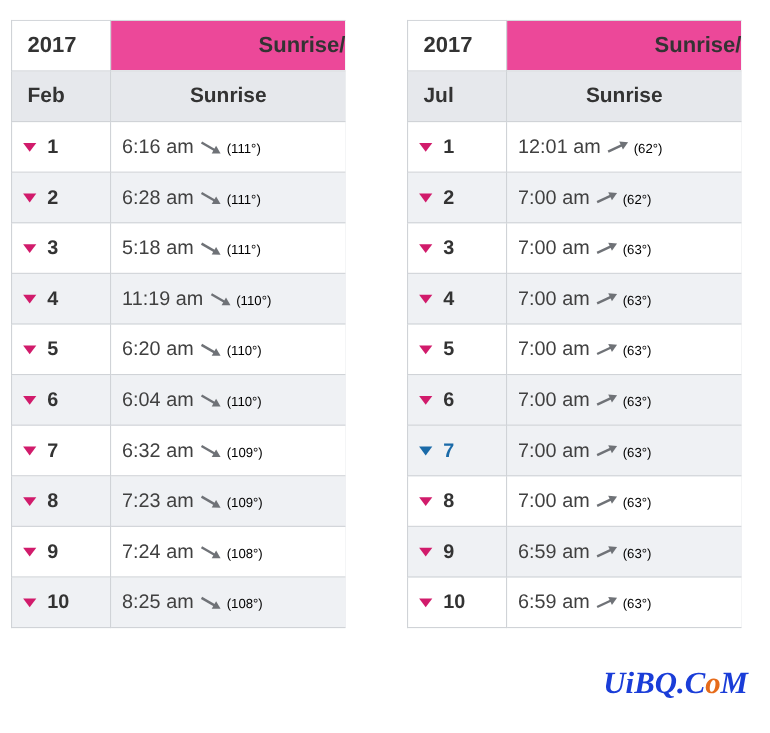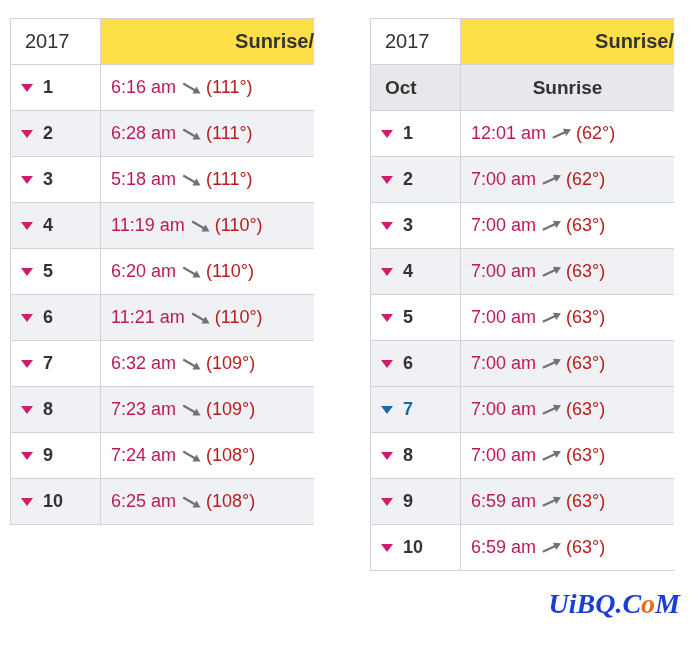--- a/index.html
+++ b/index.html
@@ -2,51 +2,55 @@
 <html><head>
 <meta charset="utf-8">
 <style>
   html,body{margin:0;padding:0;background:#fff;font-family:Arial,Helvetica,sans-serif;font-size:18px;color:#333;}
   .wrap{width:700px;height:666px;position:relative;display:flex;gap:56px;padding:18px 10px;box-sizing:border-box;}
   .panel{flex:0 0 304px;overflow:hidden;}
   table{border-collapse:collapse;width:100%;table-layout:fixed;}
   th,td{border:1px solid #d0d3d7;height:46px;box-sizing:border-box;}
   col.c1{width:90px;}
   col.c2{width:214px;}
-  th.year{background:#fff;font-weight:normal;font-size:20px;text-align:left;padding-left:14px;}
-  th.sunheader{background:#fde047;font-weight:bold;font-size:20px;text-align:right;padding-right:0;overflow:hidden;white-space:nowrap;}
+  th.year{background:#fff;font-weight:bold;font-size:20px;text-align:left;padding-left:14px;}
+  th.sunheader{background:#ec4899;font-weight:bold;font-size:20px;text-align:right;padding-right:0;overflow:hidden;white-space:nowrap;}
   th.mon{background:#e6e8ec;font-weight:bold;text-align:left;padding-left:14px;font-size:19px;}
   th.sr{background:#e6e8ec;font-weight:bold;text-align:center;font-size:19px;}
   tr.alt td{background:#eff1f4;}
   td.day{padding-left:10px;font-weight:bold;white-space:nowrap;}
   td.val{padding-left:10px;white-space:nowrap;}
   .chev{display:inline-block;width:0;height:0;border-left:6px solid transparent;border-right:6px solid transparent;border-top:8px solid #d11b6b;margin-right:10px;vertical-align:middle;}
   tr.today td{background:#eff1f4;}
   tr.today .chev{border-top-color:#1a6aa8;}
   tr.today td.day{color:#1a6aa8;}
-  .time{color:#be185d;font-size:18px;}
+  .time{color:#404040;font-size:18px;}
   .arrow-svg{vertical-align:middle;margin:0 2px;}
-  .deg{color:#b91c1c;font-size:18px;}
-  .watermark{position:absolute;right:20px;bottom:46px;font-family:Georgia,'Times New Roman',serif;font-size:28px;font-style:italic;font-weight:bold;color:#1a3dd8;text-shadow:0 0 2px #fff;pointer-events:none;}
+  .deg{color:#000000;font-size:12px;}
+  .watermark{position:absolute;right:20px;bottom:28px;font-family:Georgia,'Times New Roman',serif;font-size:28px;font-style:italic;font-weight:bold;color:#1a3dd8;text-shadow:0 0 2px #fff;pointer-events:none;}
   .watermark .o{color:#e66b1a;}
 </style>
 </head>
 <body>
 <div class="wrap">
   <div class="panel" id="panel-left">
       <table>
         <colgroup>
           <col class="c1">
           <col class="c2">
         </colgroup>
         <tbody>
           <tr>
             <th class="year">2017</th>
             <th class="sunheader">Sunrise/</th>
           </tr>
+          <tr>
+            <th class="mon">Feb</th>
+            <th class="sr">Sunrise</th>
+          </tr>
           <tr class="">
             <td class="day"><span class="chev"></span><span>1</span></td>
             <td class="val"><span class="time">6:16 am</span><svg class="arrow-svg" width="26" height="18" viewBox="0 0 26 18">
                 <g transform="translate(13 9) rotate(30)">
                   <line x1="-9" y1="0" x2="6" y2="0" stroke="#6f7277" stroke-width="2.2"></line>
                   <polygon points="11,0 4,-4 4,4" fill="#6f7277"></polygon>
                 </g>
               </svg><span class="deg">(111°)</span></td>
           </tr>
           <tr class="alt">
@@ -80,21 +84,21 @@
             <td class="day"><span class="chev"></span><span>5</span></td>
             <td class="val"><span class="time">6:20 am</span><svg class="arrow-svg" width="26" height="18" viewBox="0 0 26 18">
                 <g transform="translate(13 9) rotate(30)">
                   <line x1="-9" y1="0" x2="6" y2="0" stroke="#6f7277" stroke-width="2.2"></line>
                   <polygon points="11,0 4,-4 4,4" fill="#6f7277"></polygon>
                 </g>
               </svg><span class="deg">(110°)</span></td>
           </tr>
           <tr class="alt">
             <td class="day"><span class="chev"></span><span>6</span></td>
-            <td class="val"><span class="time">11:21 am</span><svg class="arrow-svg" width="26" height="18" viewBox="0 0 26 18">
+            <td class="val"><span class="time">6:04 am</span><svg class="arrow-svg" width="26" height="18" viewBox="0 0 26 18">
                 <g transform="translate(13 9) rotate(30)">
                   <line x1="-9" y1="0" x2="6" y2="0" stroke="#6f7277" stroke-width="2.2"></line>
                   <polygon points="11,0 4,-4 4,4" fill="#6f7277"></polygon>
                 </g>
               </svg><span class="deg">(110°)</span></td>
           </tr>
           <tr class="">
             <td class="day"><span class="chev"></span><span>7</span></td>
             <td class="val"><span class="time">6:32 am</span><svg class="arrow-svg" width="26" height="18" viewBox="0 0 26 18">
                 <g transform="translate(13 9) rotate(30)">
@@ -116,21 +120,21 @@
             <td class="day"><span class="chev"></span><span>9</span></td>
             <td class="val"><span class="time">7:24 am</span><svg class="arrow-svg" width="26" height="18" viewBox="0 0 26 18">
                 <g transform="translate(13 9) rotate(30)">
                   <line x1="-9" y1="0" x2="6" y2="0" stroke="#6f7277" stroke-width="2.2"></line>
                   <polygon points="11,0 4,-4 4,4" fill="#6f7277"></polygon>
                 </g>
               </svg><span class="deg">(108°)</span></td>
           </tr>
           <tr class="alt">
             <td class="day"><span class="chev"></span><span>10</span></td>
-            <td class="val"><span class="time">6:25 am</span><svg class="arrow-svg" width="26" height="18" viewBox="0 0 26 18">
+            <td class="val"><span class="time">8:25 am</span><svg class="arrow-svg" width="26" height="18" viewBox="0 0 26 18">
                 <g transform="translate(13 9) rotate(30)">
                   <line x1="-9" y1="0" x2="6" y2="0" stroke="#6f7277" stroke-width="2.2"></line>
                   <polygon points="11,0 4,-4 4,4" fill="#6f7277"></polygon>
                 </g>
               </svg><span class="deg">(108°)</span></td>
           </tr>
         </tbody>
       </table>
     </div>
   <div class="panel" id="panel-right">
@@ -138,21 +142,21 @@
         <colgroup>
           <col class="c1">
           <col class="c2">
         </colgroup>
         <tbody>
           <tr>
             <th class="year">2017</th>
             <th class="sunheader">Sunrise/</th>
           </tr>
           <tr>
-            <th class="mon">Oct</th>
+            <th class="mon">Jul</th>
             <th class="sr">Sunrise</th>
           </tr>
           <tr class="">
             <td class="day"><span class="chev"></span><span>1</span></td>
             <td class="val"><span class="time">12:01 am</span><svg class="arrow-svg" width="26" height="18" viewBox="0 0 26 18">
                 <g transform="translate(13 9) rotate(-25)">
                   <line x1="-9" y1="0" x2="6" y2="0" stroke="#6f7277" stroke-width="2.2"></line>
                   <polygon points="11,0 4,-4 4,4" fill="#6f7277"></polygon>
                 </g>
               </svg><span class="deg">(62°)</span></td>

